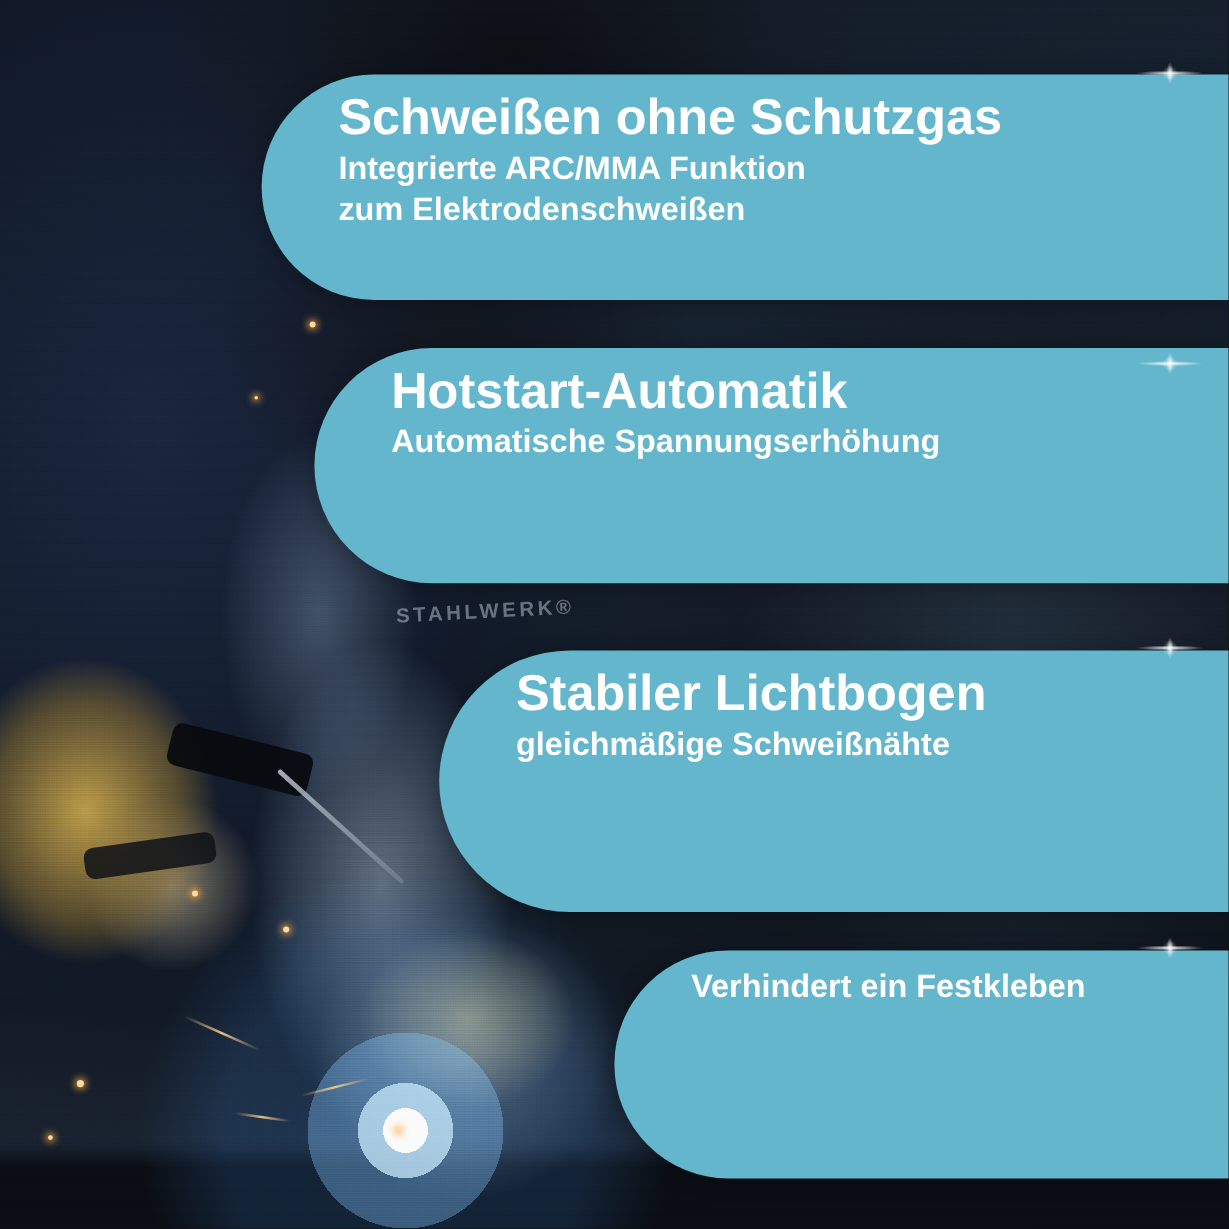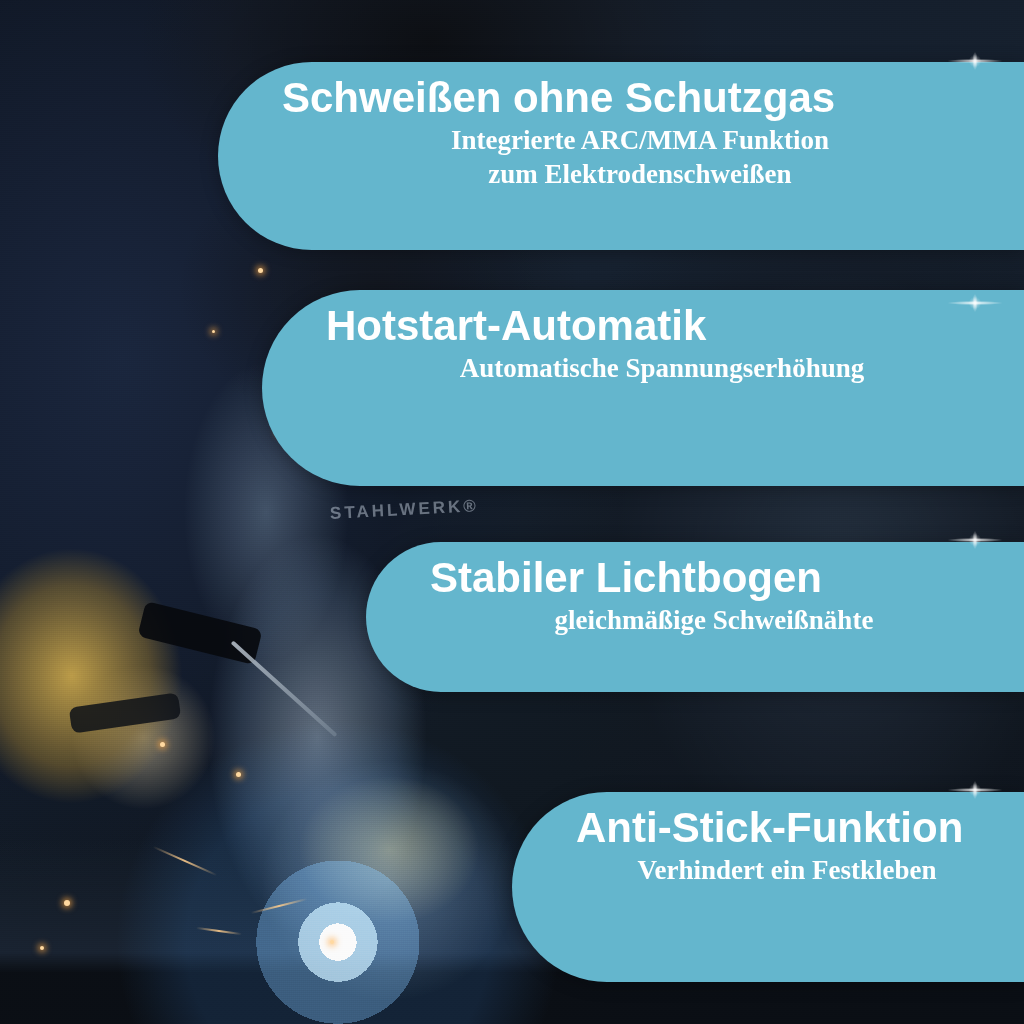--- a/index.html
+++ b/index.html
@@ -106,32 +106,31 @@
     font-size: 40px;
     font-weight: bold;
     line-height: 1.05;
     margin-bottom: 4px;
     white-space: nowrap;
   }
   .banner-line {
     font-size: 27px;
     font-weight: bold;
     line-height: 1.24;
-    text-align: center;
+    text-align: left;
     white-space: nowrap;
-    font-family: Liberation Serif, serif;
   }
   .banner-body.center {
     text-align: left;
   }
 
   
   #banner-1 { top: 62px;  left: 218px;  height: 188px; }
   #banner-2 { top: 290px; left: 262px;  height: 196px; }
-  #banner-3 { top: 542px; left: 366px;  height: 150px; }
+  #banner-3 { top: 542px; left: 366px;  height: 218px; }
   #banner-4 { top: 792px; left: 512px;  height: 190px; }
 
   #banner-1 .banner-title { font-size: 42px; }
   #banner-2 .banner-title { font-size: 42px; }
   #banner-3 .banner-title { font-size: 42px; }
   #banner-4 .banner-title { font-size: 42px; }
 
   
   .sparkle {
     position: absolute;
@@ -190,21 +189,20 @@
   </div>
 
   <div class="banner" id="banner-3" style="background: rgb(100, 182, 205); color: rgb(255, 255, 255);">
     <div class="banner-title">Stabiler Lichtbogen</div>
     <div class="banner-body center">
       <div class="banner-line">gleichmäßige Schweißnähte</div>
     </div>
   </div>
 
   <div class="banner" id="banner-4" style="background: rgb(100, 182, 205); color: rgb(255, 255, 255);">
-    <div class="banner-title">Anti-Stick-Funktion</div>
     <div class="banner-body center">
       <div class="banner-line">Verhindert ein Festkleben</div>
     </div>
   </div>
 
   <div class="sparkle" id="sparkle-1"></div>
   <div class="sparkle" id="sparkle-2"></div>
   <div class="sparkle" id="sparkle-3"></div>
   <div class="sparkle" id="sparkle-4"></div>
 

